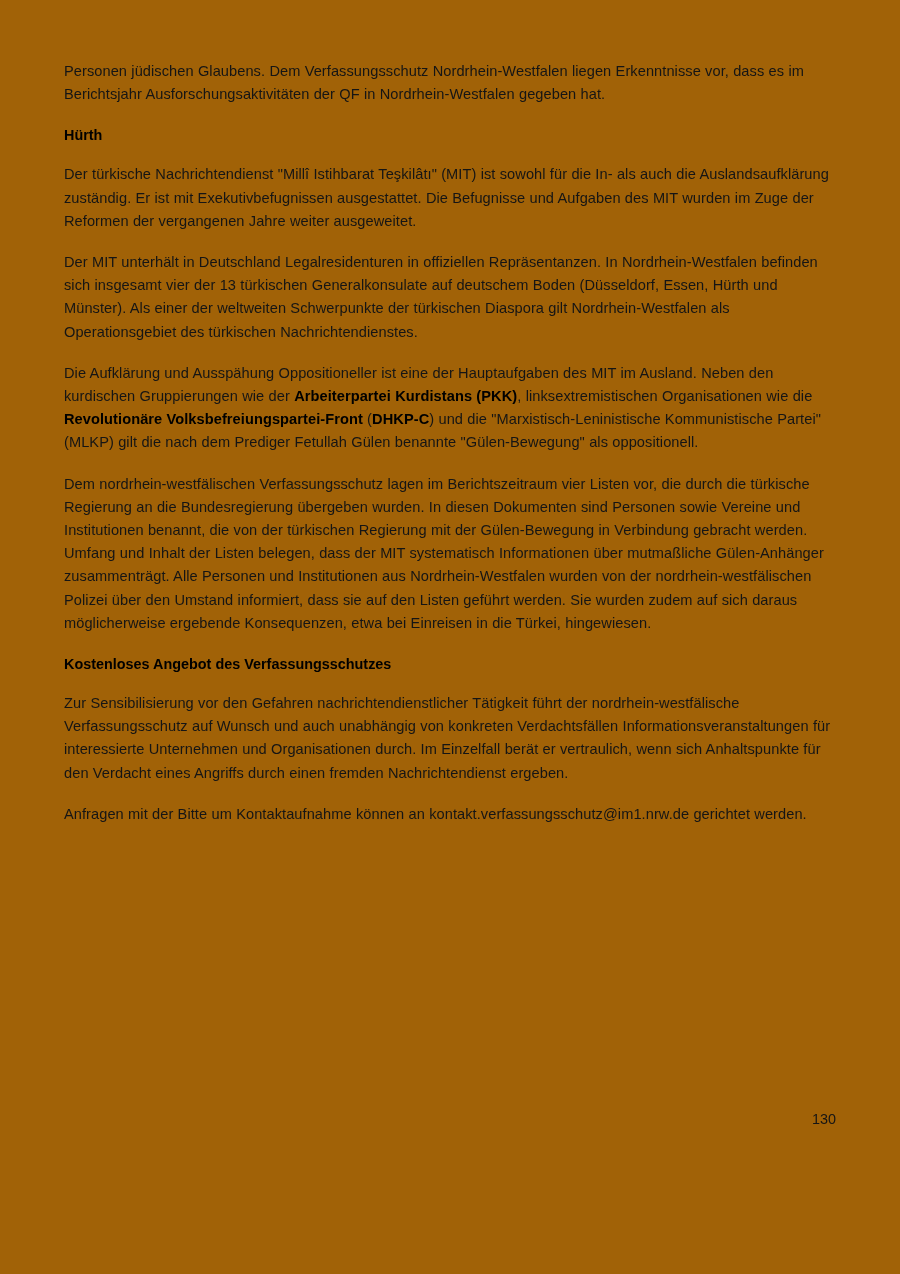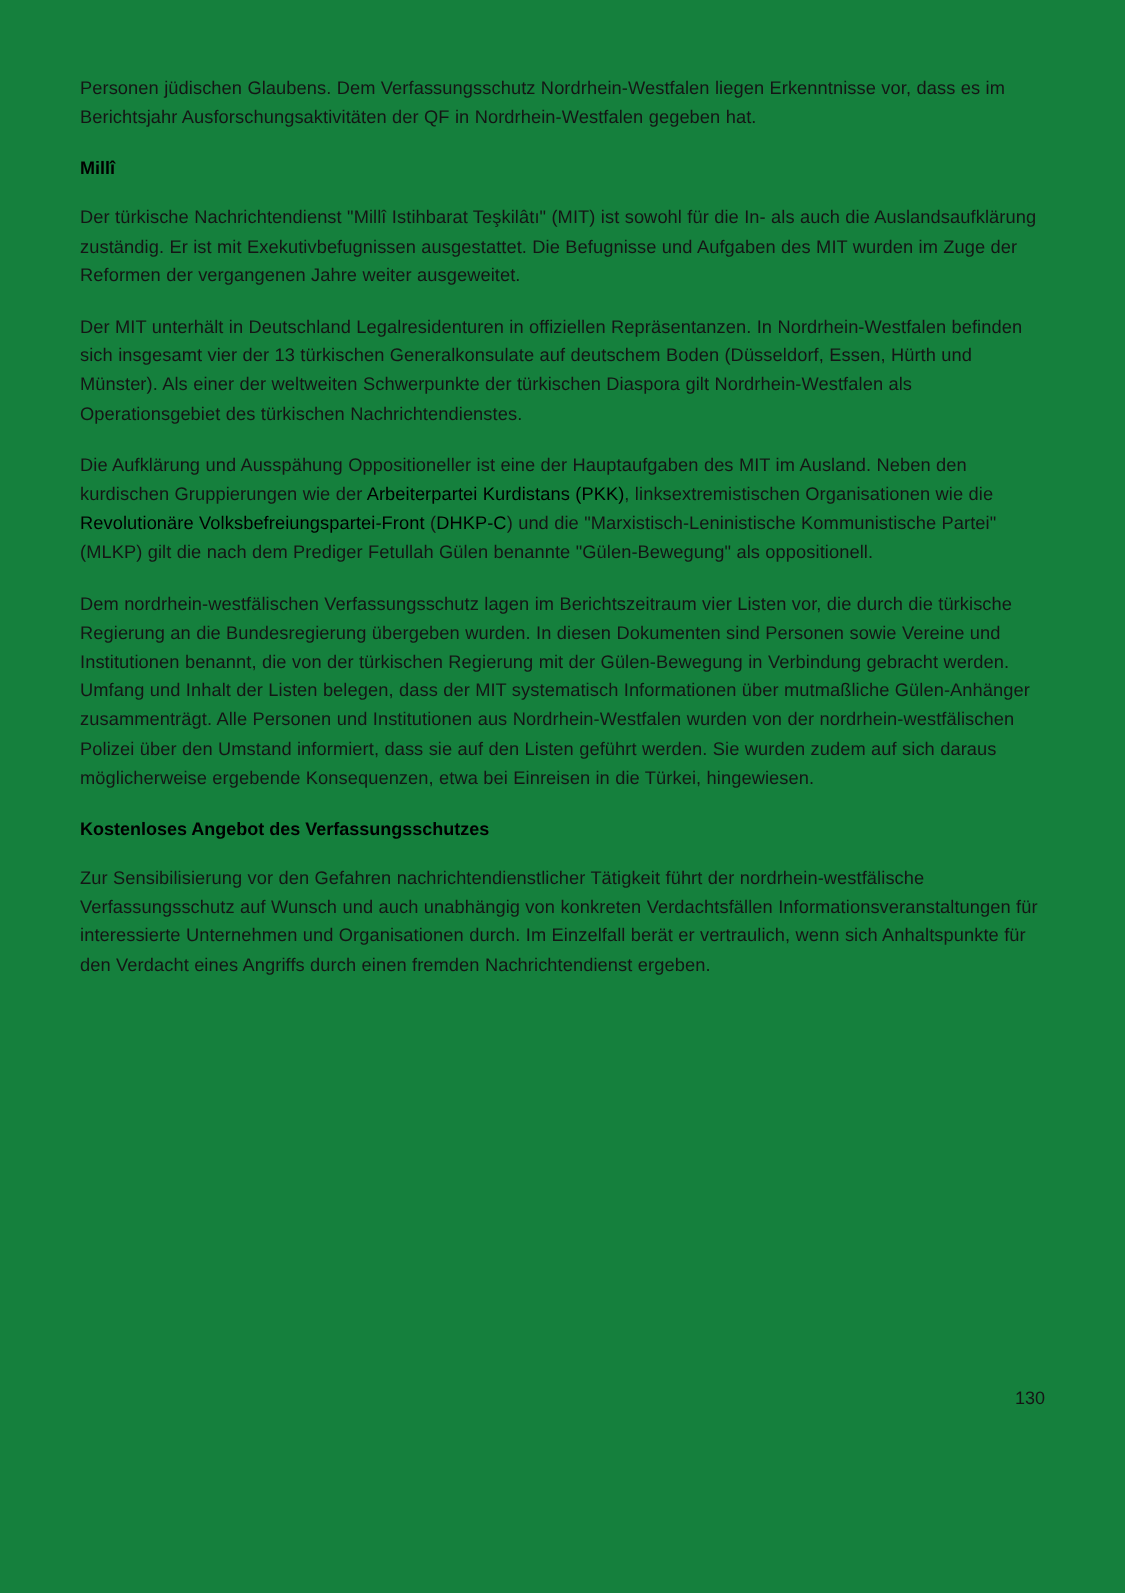--- a/index.html
+++ b/index.html
@@ -13,21 +13,21 @@
     font-family: "Liberation Sans", sans-serif;
     color: #000000;
     -webkit-font-smoothing: antialiased;
   }
 
   .page {
     position: relative;
     width: 900px;
     height: 1274px;
     margin: 0 auto;
-    background: #15803d;
+    background: #a16207;
     box-sizing: border-box;
     overflow: hidden;
   }
 
   .content {
     position: absolute;
     left: 64px;
     top: 60px;
     width: 772px;
   }
@@ -48,21 +48,21 @@
     line-height: 22px;
     font-weight: bold;
     color: #000000;
   }
 
   h2.section-heading.tight-top {
     margin-top: 16px;
   }
 
   .para b {
-    font-weight: normal;
+    font-weight: bold;
     color: #000000;
   }
 
   .spacer-after-para {
     margin-bottom: 20px;
   }
 
   .page-number {
     position: absolute;
     right: 64px;
@@ -75,32 +75,33 @@
 </style>
 </head>
 <body>
 
 <div class="page">
 
   <div class="content">
 
     <p class="para">Personen jüdischen Glaubens. Dem Verfassungsschutz Nordrhein-Westfalen liegen Erkenntnisse vor, dass es im Berichtsjahr Ausforschungsaktivitäten der QF in Nordrhein-Westfalen gegeben hat.</p>
 
-    <h2 class="section-heading">Millî</h2>
+    <h2 class="section-heading">Hürth</h2>
 
     <p class="para">Der türkische Nachrichtendienst "Millî Istihbarat Teşkilâtı" (MIT) ist sowohl für die In- als auch die Auslandsaufklärung zuständig. Er ist mit Exekutivbefugnissen ausgestattet. Die Befugnisse und Aufgaben des MIT wurden im Zuge der Reformen der vergangenen Jahre weiter ausgeweitet.</p>
 
     <p class="para">Der MIT unterhält in Deutschland Legalresidenturen in offiziellen Repräsentanzen. In Nordrhein-Westfalen befinden sich insgesamt vier der 13 türkischen Generalkonsulate auf deutschem Boden (Düsseldorf, Essen, Hürth und Münster). Als einer der weltweiten Schwerpunkte der türkischen Diaspora gilt Nordrhein-Westfalen als Operationsgebiet des türkischen Nachrichtendienstes.</p>
 
     <p class="para"><span>Die Aufklärung und Ausspähung Oppositioneller ist eine der Hauptaufgaben des MIT im Ausland. Neben den kurdischen Gruppierungen wie der </span><b>Arbeiterpartei Kurdistans (PKK)</b><span>, linksextremistischen Organisationen wie die </span><b>Revolutionäre Volksbefreiungspartei-Front</b><span> (</span><b>DHKP-C</b><span>) und die "Marxistisch-Leninistische Kommunistische Partei" (MLKP) gilt die nach dem Prediger Fetullah Gülen benannte "Gülen-Bewegung" als oppositionell.</span></p>
 
     <p class="para spacer-after-para">Dem nordrhein-westfälischen Verfassungsschutz lagen im Berichtszeitraum vier Listen vor, die durch die türkische Regierung an die Bundesregierung übergeben wurden. In diesen Dokumenten sind Personen sowie Vereine und Institutionen benannt, die von der türkischen Regierung mit der Gülen-Bewegung in Verbindung gebracht werden. Umfang und Inhalt der Listen belegen, dass der MIT systematisch Informationen über mutmaßliche Gülen-Anhänger zusammenträgt. Alle Personen und Institutionen aus Nordrhein-Westfalen wurden von der nordrhein-westfälischen Polizei über den Umstand informiert, dass sie auf den Listen geführt werden. Sie wurden zudem auf sich daraus möglicherweise ergebende Konsequenzen, etwa bei Einreisen in die Türkei, hingewiesen.</p>
 
     <h2 class="section-heading tight-top">Kostenloses Angebot des Verfassungsschutzes</h2>
 
     <p class="para">Zur Sensibilisierung vor den Gefahren nachrichtendienstlicher Tätigkeit führt der nordrhein-westfälische Verfassungsschutz auf Wunsch und auch unabhängig von konkreten Verdachtsfällen Informationsveranstaltungen für interessierte Unternehmen und Organisationen durch. Im Einzelfall berät er vertraulich, wenn sich Anhaltspunkte für den Verdacht eines Angriffs durch einen fremden Nachrichtendienst ergeben.</p>
 
+    <p class="para">Anfragen mit der Bitte um Kontaktaufnahme können an kontakt.verfassungsschutz@im1.nrw.de gerichtet werden.</p>
 
   </div>
 
   <div class="page-number">130</div>
 
 </div>
 
 </body></html>

